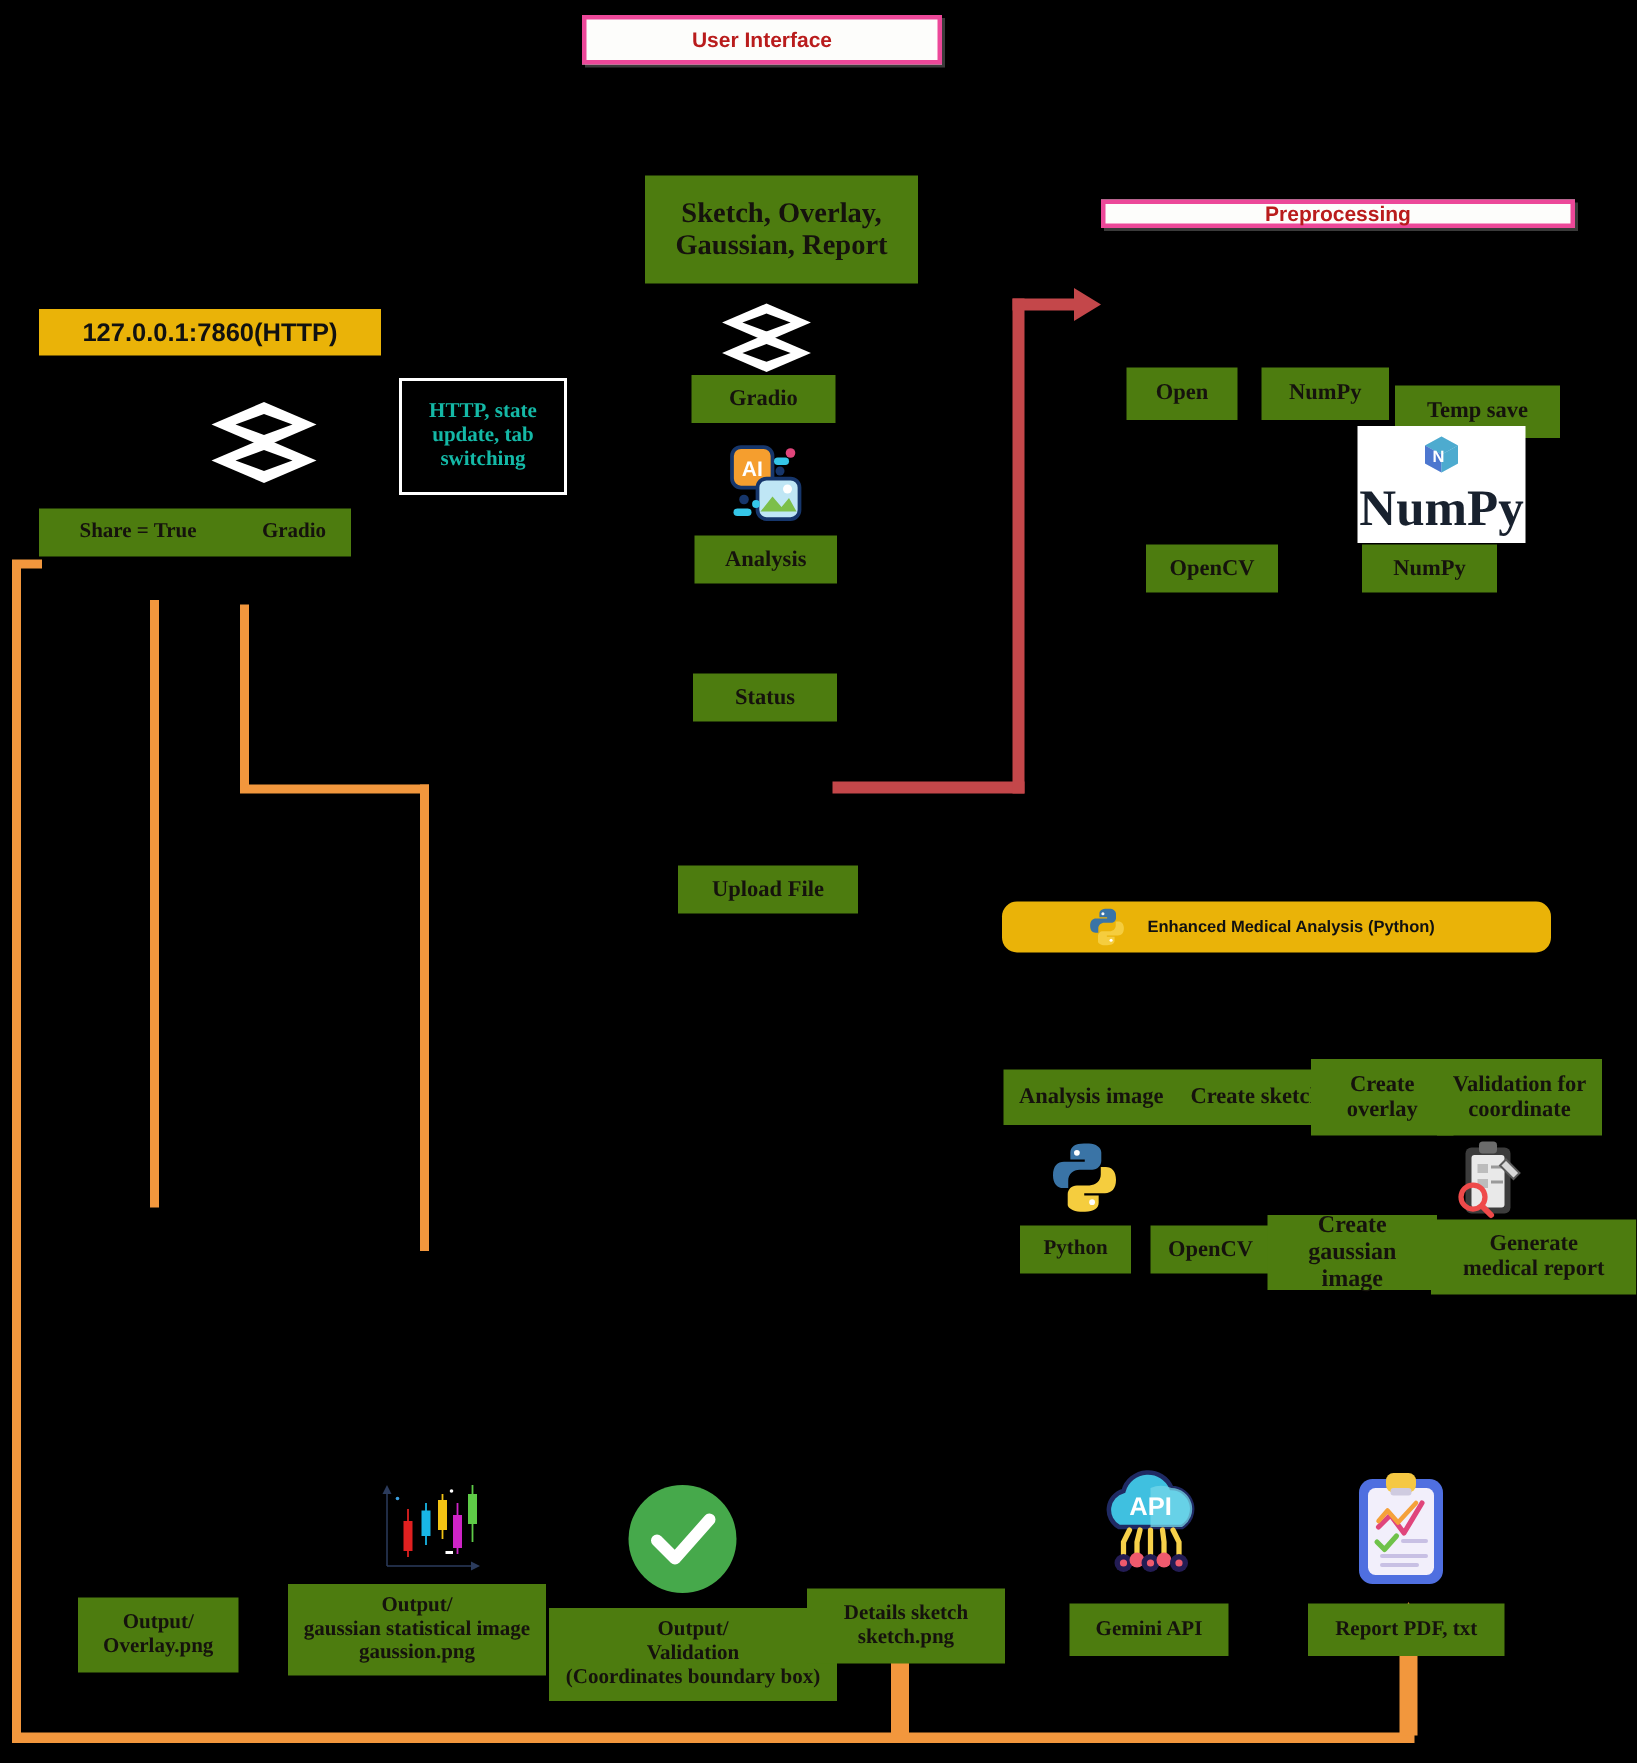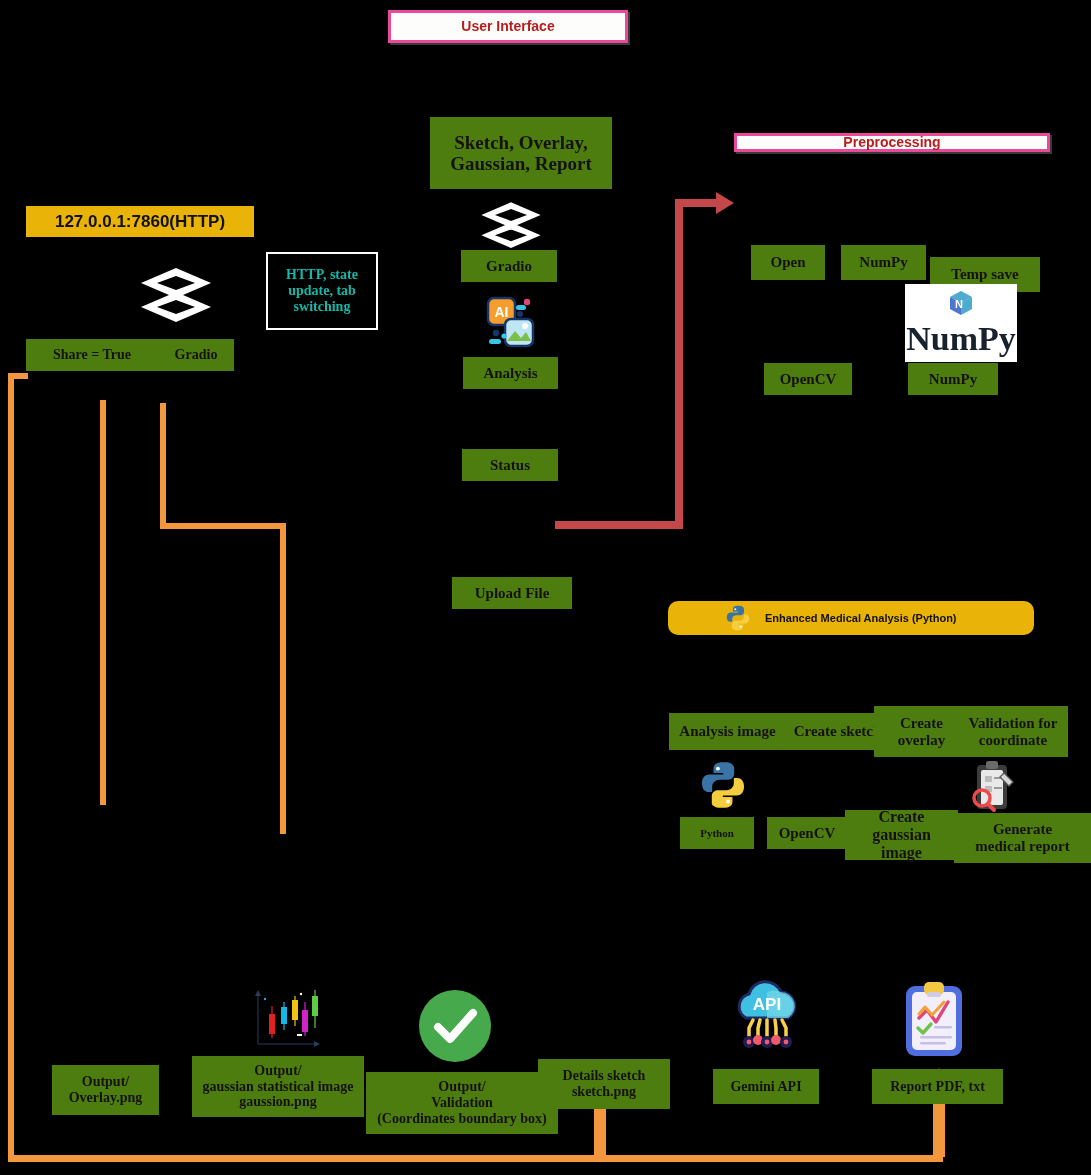--- a/index.html
+++ b/index.html
@@ -194,21 +194,21 @@
     <rect x="19" y="3" width="12" height="8" rx="2.5" fill="#6b6b6b"></rect>
     <rect x="18" y="18" width="7" height="6" fill="#bcbcbc"></rect>
     <rect x="27" y="19" width="8" height="2" fill="#9a9a9a"></rect>
     <rect x="18" y="28" width="7" height="6" fill="#bcbcbc"></rect>
     <rect x="27" y="29" width="8" height="2" fill="#9a9a9a"></rect>
     <path d="M37 15 L46 24 L42 28 L33 19 Z" fill="#d8d8d8" stroke="#5a5a5a" stroke-width="1.3"></path>
     <circle cx="15" cy="40" r="8" fill="none" stroke="#ef4a4a" stroke-width="3.5"></circle>
     <line x1="21" y1="46" x2="27" y2="52" stroke="#ef4a4a" stroke-width="4" stroke-linecap="round"></line>
   </svg>
 
-  <div class="node" style="left:680px;top:817px;width:74px;height:32px;font-size:11px;">Python</div>
+  <div class="node" style="left:680px;top:817px;width:74px;height:32px;font-size:14px;">Python</div>
   <div class="node" style="left:767px;top:817px;width:80px;height:32px;font-size:15px;">OpenCV</div>
   <div class="node" style="left:845px;top:810px;width:113px;height:50px;font-size:16px;">
     <span style="white-space:pre-line;">Create gaussian
 image</span>
   </div>
   <div class="node" style="left:954px;top:813px;width:137px;height:50px;font-size:15px;">
     <span style="white-space:pre-line;">Generate
 medical report</span>
   </div>
 

